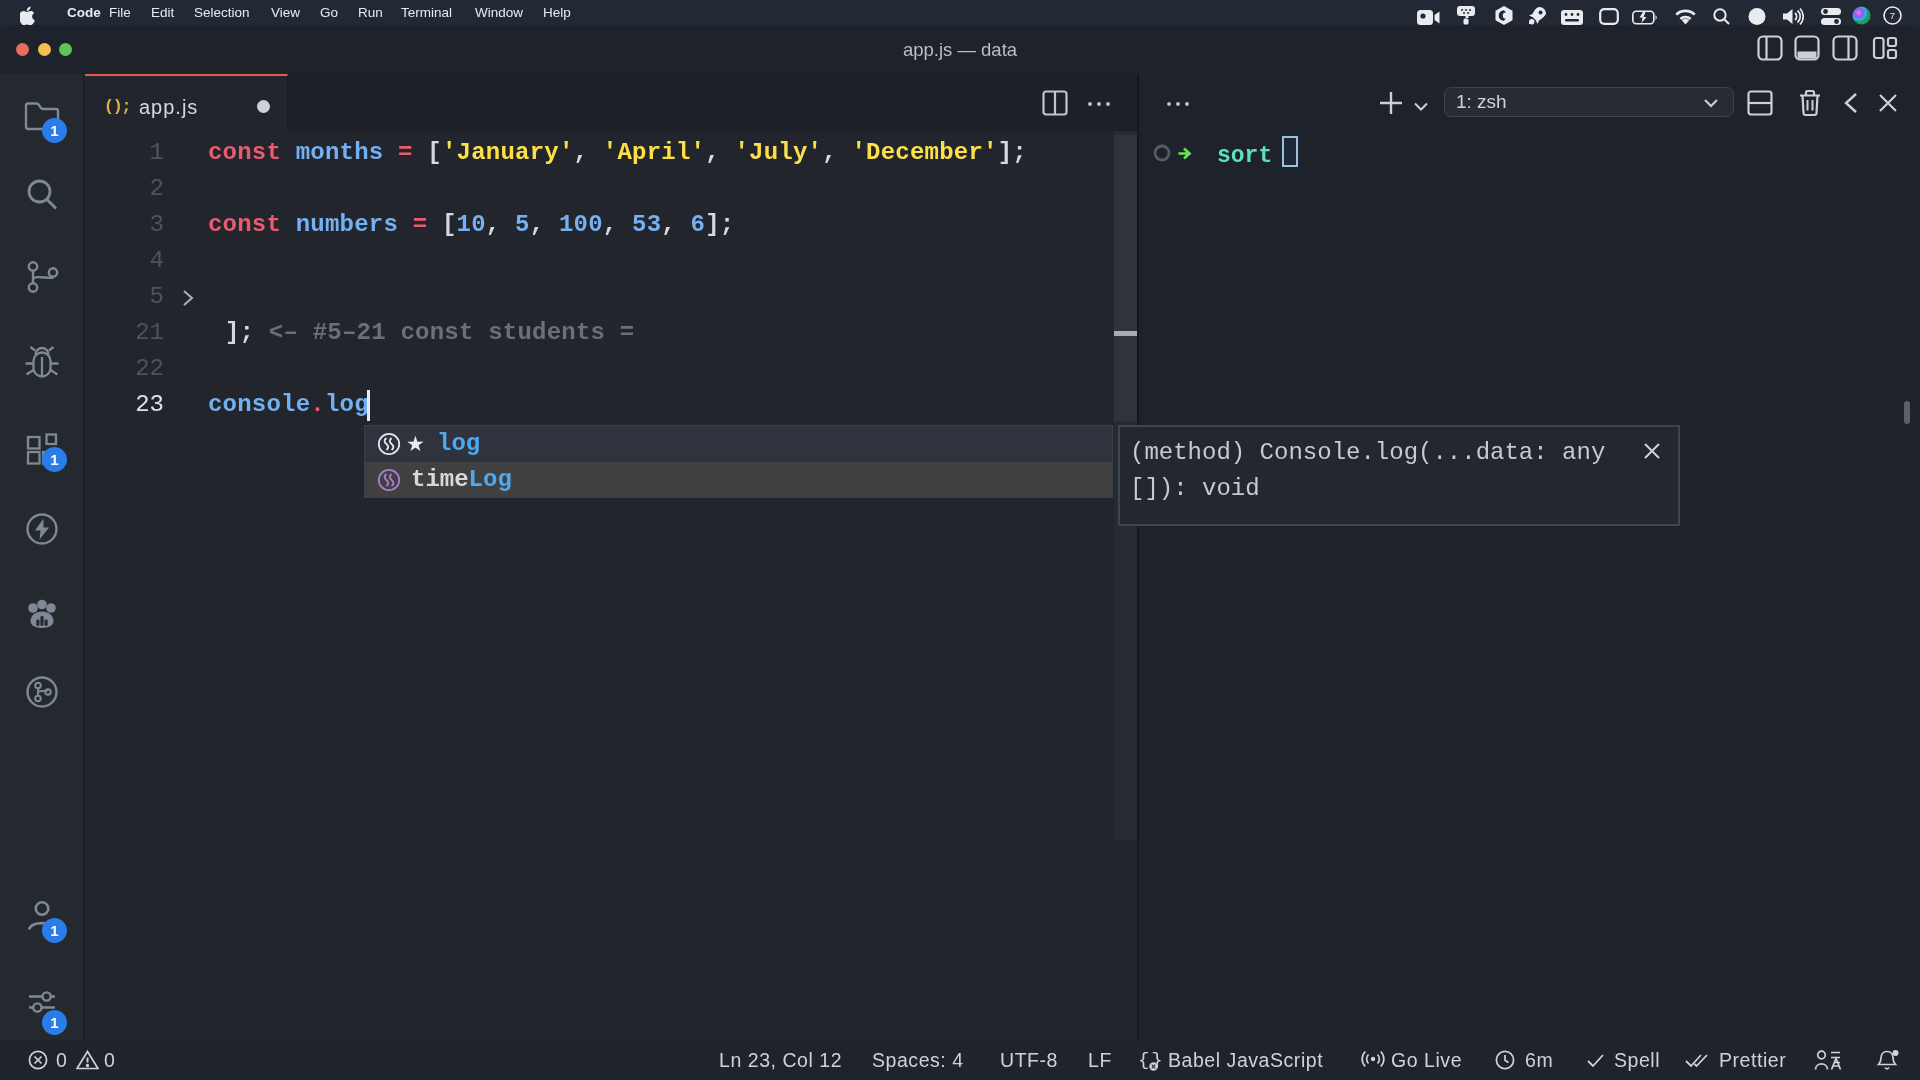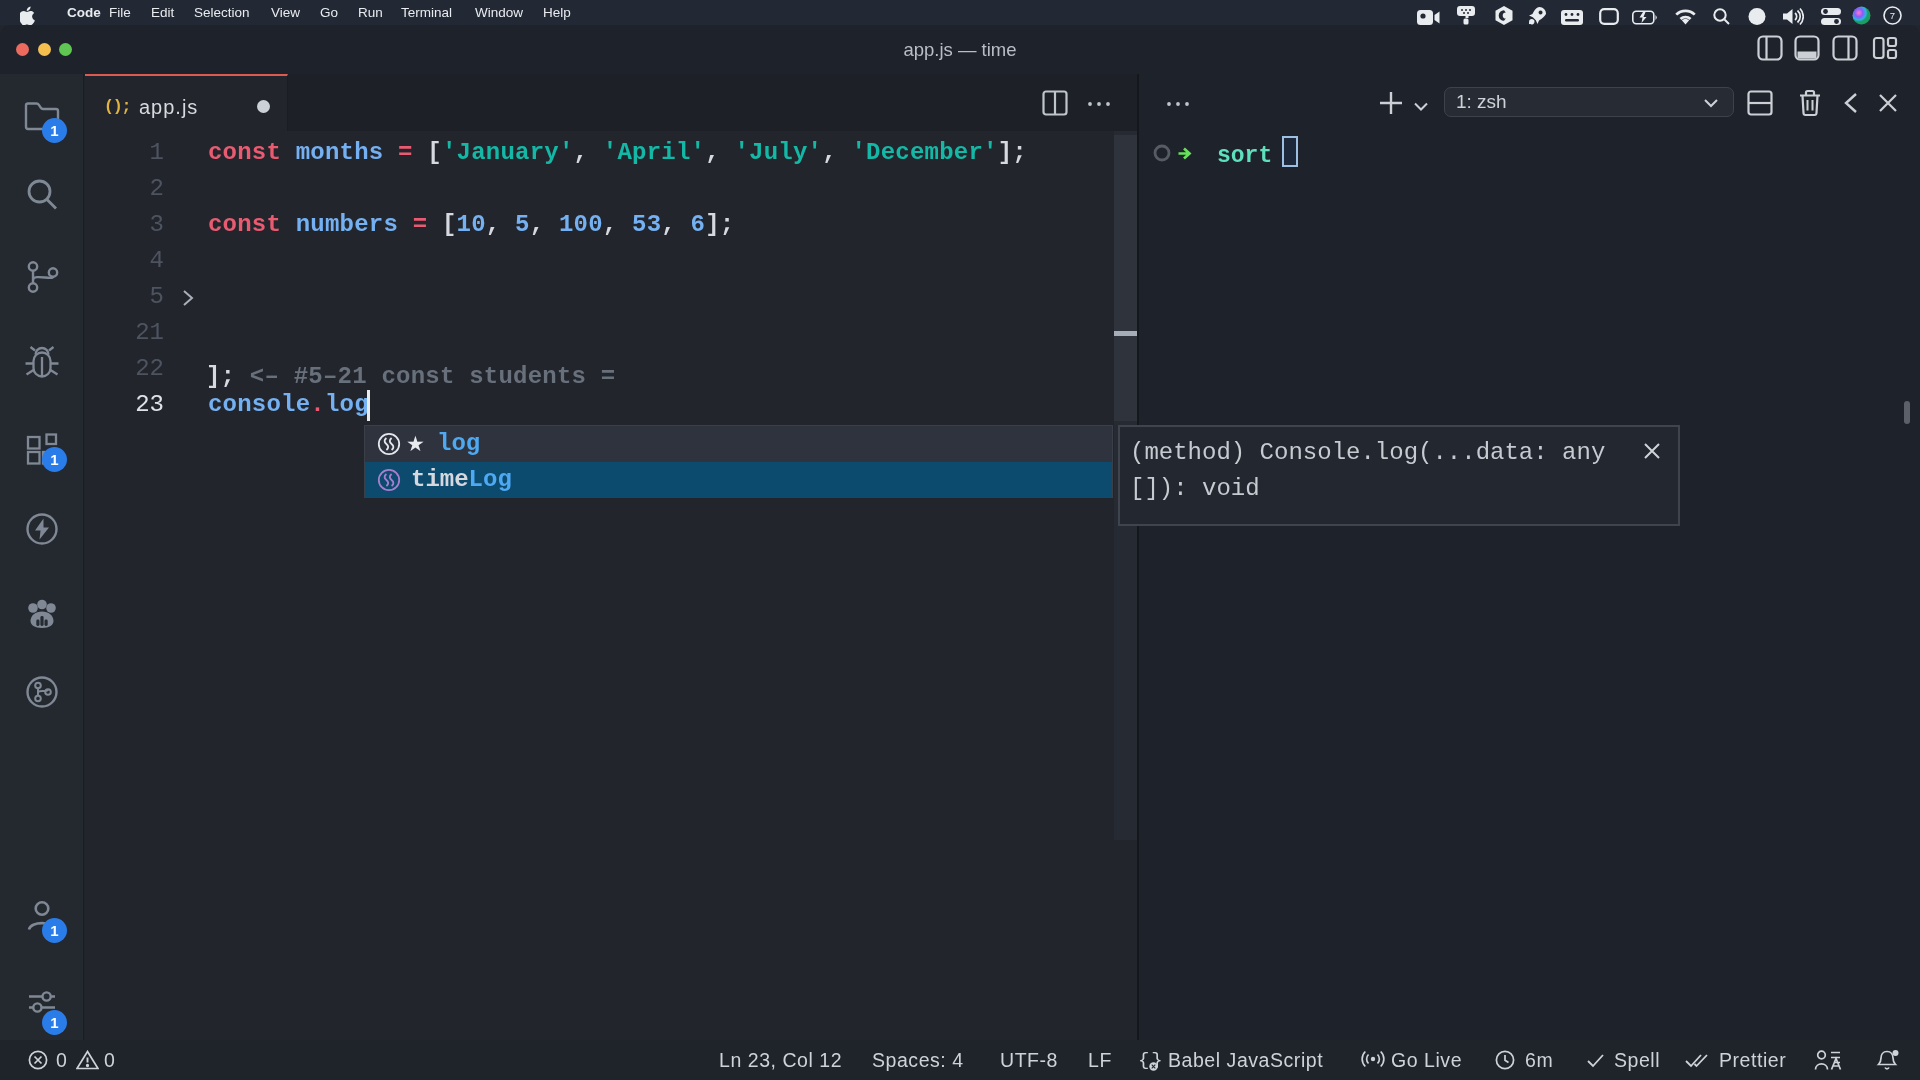--- a/index.html
+++ b/index.html
@@ -36,21 +36,21 @@
   #tab1 { position:absolute; left:0; top:0; width:203px; height:57px;
     background:#22262c; border-top:2.5px solid #dd5a50; border-right:1px solid #1a1d23; }
   #editor { position:absolute; left:85px; top:106px; width:1052px; height:909px;
     background:#22262c; }
   .crow { position:absolute; left:0; height:36px; line-height:36px; white-space:pre;
     font-family:"Liberation Mono", monospace; font-size:24px; font-weight:bold;
     letter-spacing:0.22px; }
   .lnum { position:absolute; left:0; width:79px; text-align:right; height:36px;
     line-height:36px; font-family:"Liberation Mono", monospace; font-size:24px;
     color:#4d5460; font-weight:normal; }
-  .kw { color:#ea5a71; } .id { color:#74b0f2; } .str { color:#14b8a6; }
+  .kw { color:#ea5a71; } .id { color:#74b0f2; } .str { color:#fde047; }
   .pn { color:#d6dae0; } .num { color:#74b0f2; } .gry { color:#68707c; }
 
   
   #panel { position:absolute; left:1137px; top:49px; width:648px; height:966px;
     background:#1e222a; border-left:2px solid #14171c; }
 
   
   #statusbar { position:absolute; left:0; top:1015px; width:1920px; height:40px;
     background:#1f242b; color:#ced3d9; font-size:19.5px; }
   #statusbar .si { position:absolute; top:0; height:40px; line-height:40px; white-space:nowrap;
@@ -156,21 +156,21 @@
         <circle cx="9.5" cy="9.5" r="8.5" stroke="#e9ecef" stroke-width="1.6"></circle>
         <text x="9.5" y="13" font-size="9.5" fill="#e9ecef" text-anchor="middle" font-family="Liberation Sans">7</text>
       </svg>
   </div>
 
   <div id="window">
     <div id="titlebar">
       <div class="tl" style="left:16px;  background:#ec6a5e;"></div>
       <div class="tl" style="left:38px;  background:#f4bf4f;"></div>
       <div class="tl" style="left:59px;  background:#61c554;"></div>
-      <div id="wintitle">app.js — time</div>
+      <div id="wintitle">app.js — data</div>
       <svg class="abs" style="left:1757px;top:10px;" width="26" height="26" viewBox="0 0 26 26" fill="none" stroke="#ccd0d6" stroke-width="2.2">
           <rect x="1.5" y="1.5" width="23" height="23" rx="4.5"></rect>
           <path d="M9.5 1.5 V24.5"></path>
         </svg>
       <svg class="abs" style="left:1794px;top:10px;" width="26" height="26" viewBox="0 0 26 26" fill="none">
           <rect x="1.5" y="1.5" width="23" height="23" rx="4.5" stroke="#ccd0d6" stroke-width="2.2"></rect>
           <path d="M3.5 16.5 h19 v5.5 q0 1.5-1.5 1.5 h-16 q-1.5 0-1.5-1.5 z" fill="#ccd0d6" stroke="none"></path>
         </svg>
       <svg class="abs" style="left:1832px;top:10px;" width="26" height="26" viewBox="0 0 26 26" fill="none" stroke="#ccd0d6" stroke-width="2.2">
           <rect x="1.5" y="1.5" width="23" height="23" rx="4.5"></rect>
@@ -275,21 +275,21 @@
       <div class="lnum" style="top:184px;">21</div>
       <div class="lnum" style="top:220px;">22</div>
       <div class="lnum" style="top:256px;color:#dfe3e9;">23</div>
 
       <svg class="abs" style="left:94px;top:158px;" width="18" height="18" viewBox="0 0 18 18">
         <path d="M5 2 L13 9 L5 16" stroke="#aab0b9" stroke-width="2" fill="none"></path>
       </svg>
 
       <div class="crow" style="left:123px;top:4px;"><span class="kw">const</span><span class="id"> months</span><span class="kw"> =</span><span class="pn"> [</span><span class="str">'January'</span><span class="pn">, </span><span class="str">'April'</span><span class="pn">, </span><span class="str">'July'</span><span class="pn">, </span><span class="str">'December'</span><span class="pn">];</span></div>
       <div class="crow" style="left:123px;top:76px;"><span class="kw">const</span><span class="id"> numbers</span><span class="kw"> =</span><span class="pn"> [</span><span class="num">10</span><span class="pn">, </span><span class="num">5</span><span class="pn">, </span><span class="num">100</span><span class="pn">, </span><span class="num">53</span><span class="pn">, </span><span class="num">6</span><span class="pn">];</span></div>
-      <div class="crow" style="left:121px;top:184px;margin-top:44px;"><span class="pn">];</span><span class="gry"> &lt;– #5–21 const students =</span></div>
+      <div class="crow" style="left:140px;top:184px;"><span class="pn">];</span><span class="gry"> &lt;– #5–21 const students =</span></div>
       <div class="crow" style="left:123px;top:256px;"><span class="id">console</span><span class="kw">.</span><span class="id">log</span></div>
 
       <div class="abs" style="left:282px;top:259px;width:2.5px;height:31px;background:#e8eaee;"></div>
     </div>
 
     <svg class="abs" style="left:1042px;top:65px;" width="26" height="26" viewBox="0 0 26 26" fill="none" stroke="#c0c5cc" stroke-width="2.2">
         <rect x="1.5" y="1.5" width="23" height="23" rx="2.5"></rect>
         <path d="M13 1.5 V24.5"></path>
       </svg>
     <svg class="abs" style="left:1087px;top:73px;" width="24" height="12" viewBox="0 0 24 12" fill="#c0c5cc">
@@ -398,21 +398,21 @@
 
   <div id="suggest">
     <div class="srow" style="top:0;background:#2e333e;">
       <svg class="abs" style="left:12px;top:6px;" width="24" height="24" viewBox="0 0 24 24" fill="none" stroke="#e4e7eb" stroke-width="1.8">
           <circle cx="12" cy="12" r="10.2"></circle>
           <path d="M9.4 6 q-3.6 3 0 6 t0 6 M14.6 6 q-3.6 3 0 6 t0 6"></path>
         </svg>
       <span class="abs" style="left:41px;top:0;line-height:36px;font-size:21px;color:#e7eaee;">★</span>
       <span class="abs mono" style="left:72px;top:0;line-height:36px;font-size:24px;font-weight:bold;color:#4da9f2;">log</span>
     </div>
-    <div class="srow" style="top:36px;background:#0c4a6e;">
+    <div class="srow" style="top:36px;background:#404040;">
       <svg class="abs" style="left:12px;top:6px;" width="24" height="24" viewBox="0 0 24 24" fill="none" stroke="#a87fd0" stroke-width="1.8">
           <circle cx="12" cy="12" r="10.2"></circle>
           <path d="M9.4 6 q-3.6 3 0 6 t0 6 M14.6 6 q-3.6 3 0 6 t0 6"></path>
         </svg>
       <span class="abs mono" style="left:46px;top:0;line-height:36px;font-size:24px;font-weight:bold;"><span style="color:#d5d9df;">time</span><span style="color:#4da9f2;">Log</span></span>
     </div>
   </div>
 
   <div id="docpanel">
     <div class="abs mono" style="left:10px;top:8px;font-size:24px;line-height:36px;color:#c6cbd2;white-space:pre;">(method) Console.log(...data: any

